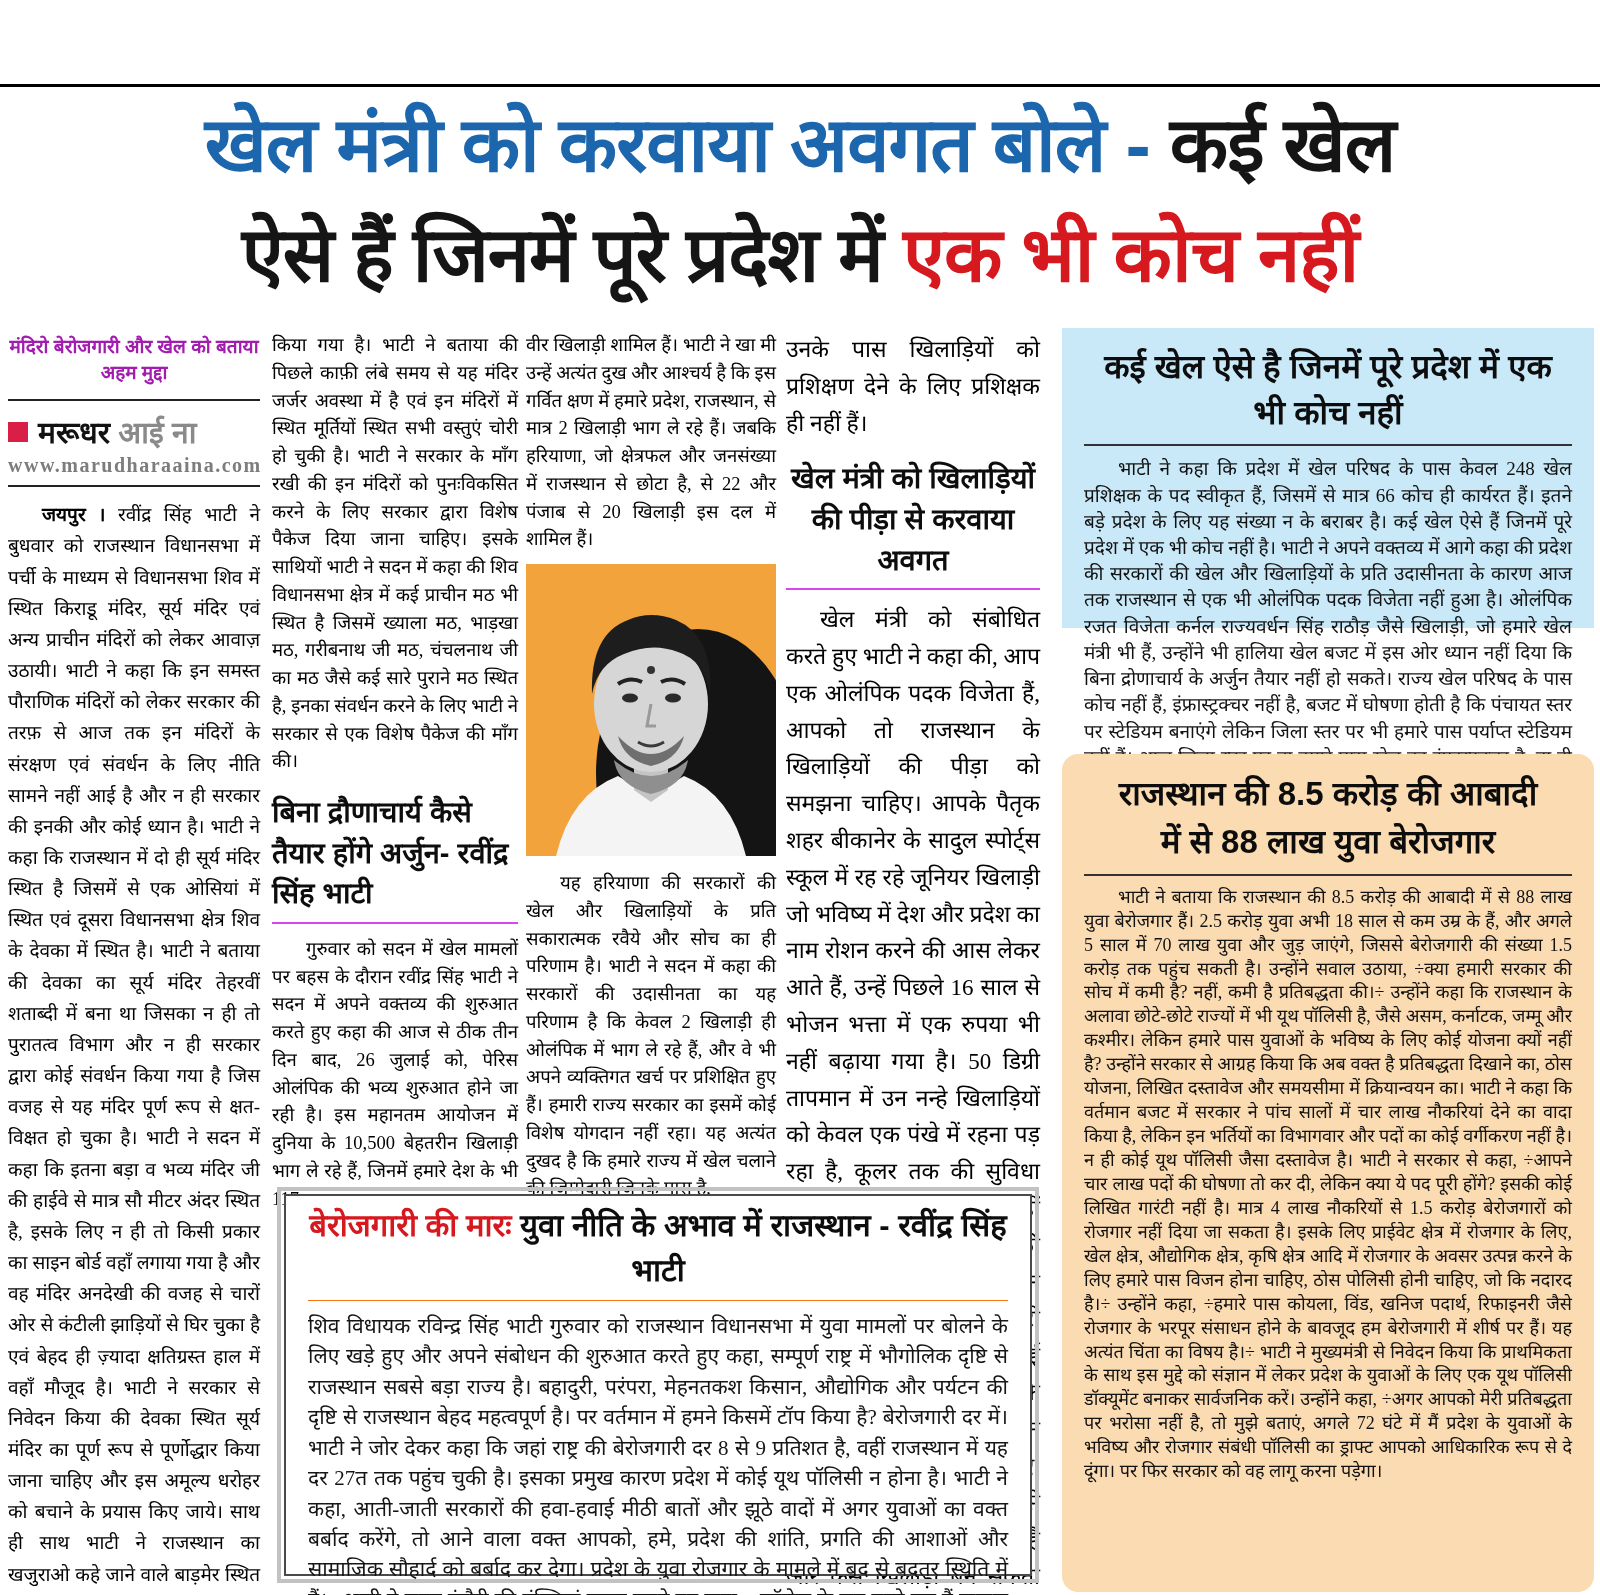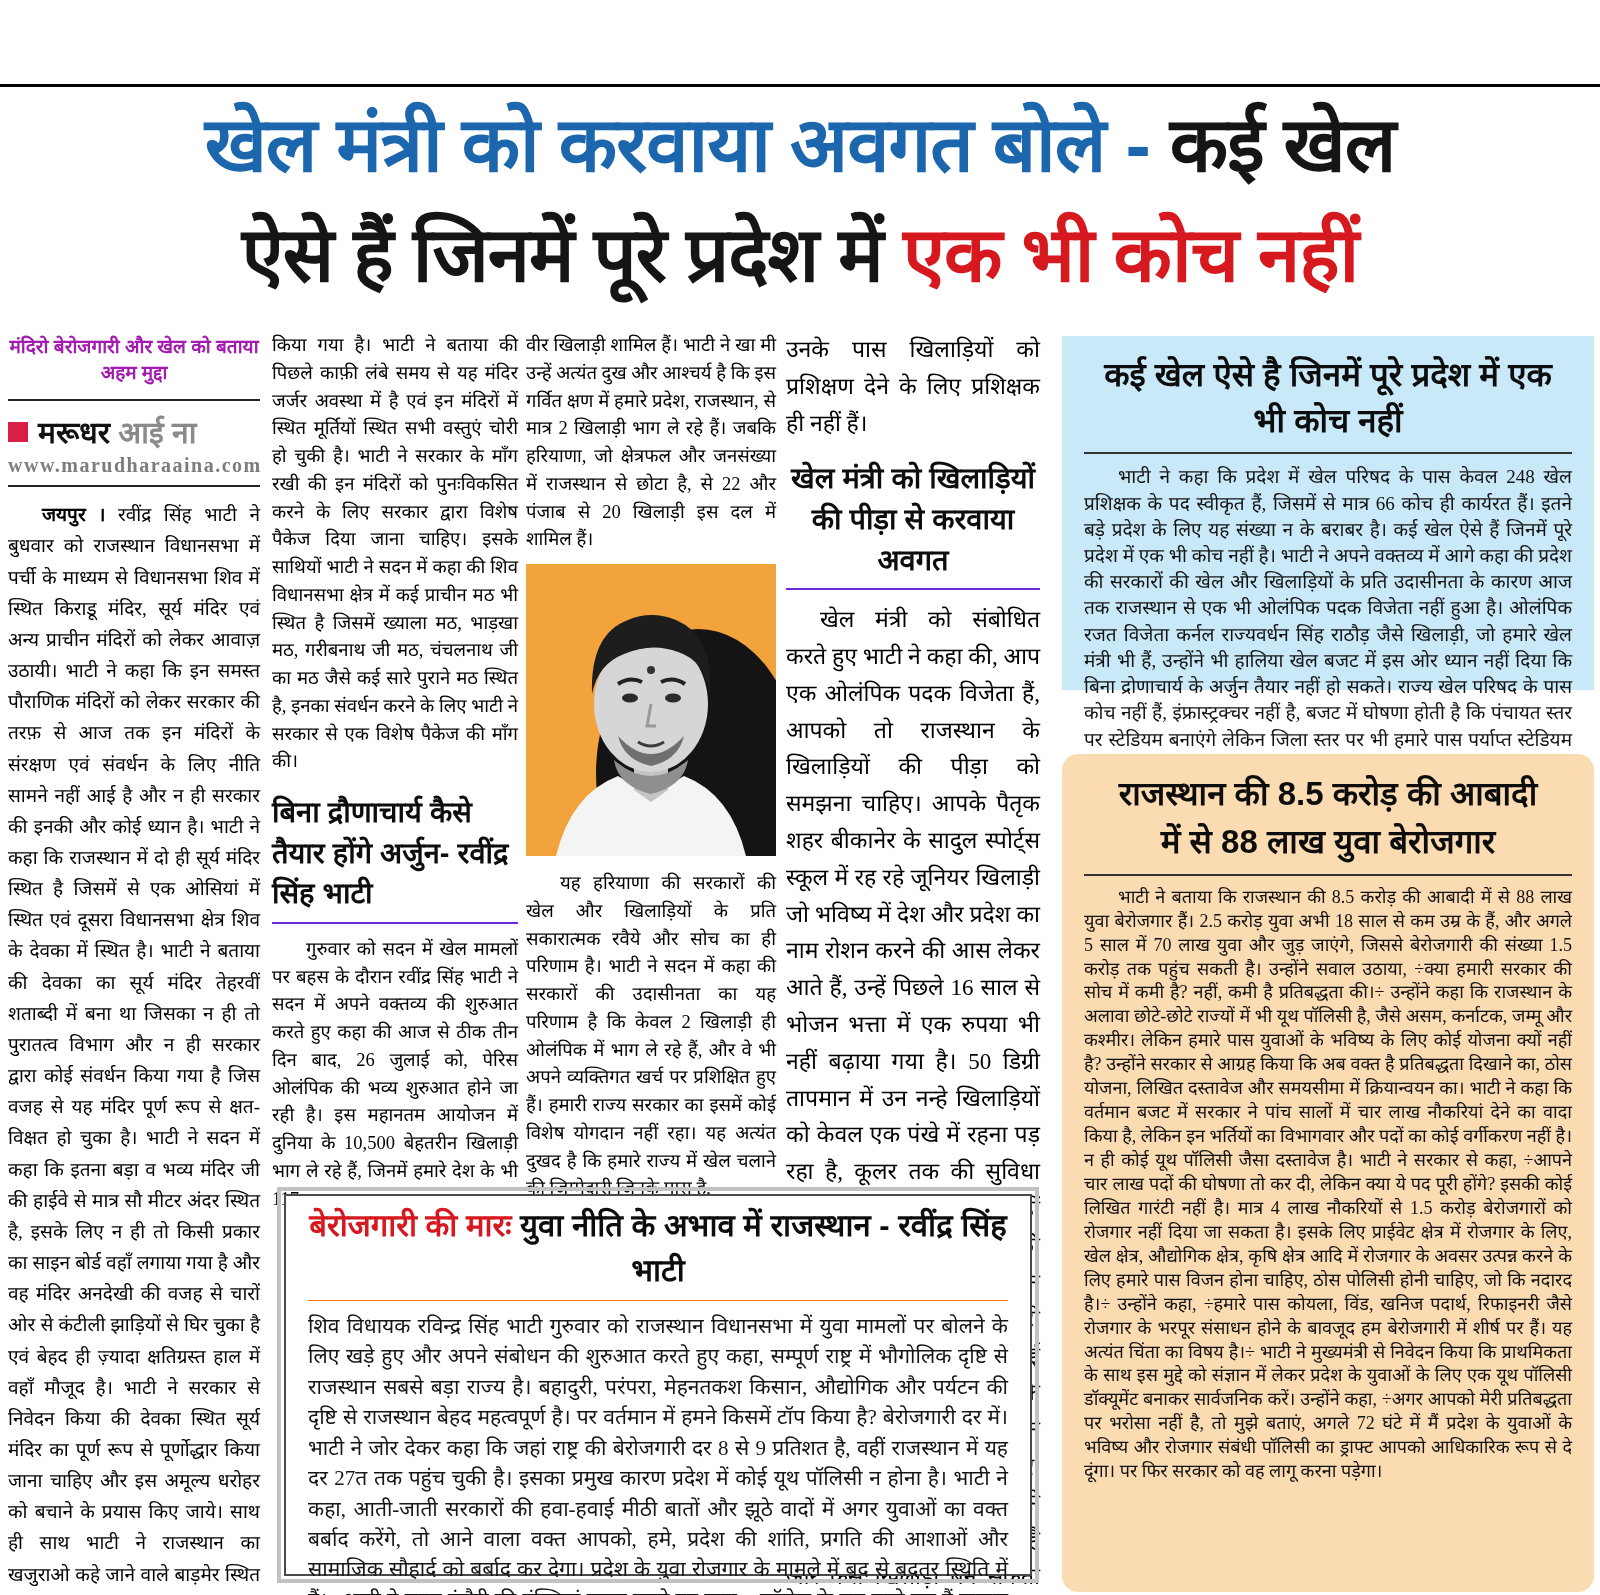--- a/index.html
+++ b/index.html
@@ -37,36 +37,36 @@
   .byline-name{font-family:"Liberation Sans",sans-serif;font-weight:bold;font-size:30px;color:#111;}
   .byline-light{color:#8a8a8a;}
   .website{font-family:"Liberation Serif",serif;font-weight:bold;font-size:20px;color:#7d7d7d;
            letter-spacing:1.5px;margin-bottom:6px;}
   .col1-body{margin-top:12px;}
 
   .col2{left:272px;width:246px;}
   .col2 .body-text,.col3 .body-text{font-size:18.5px;line-height:1.5;}
   .col-subhead{font-family:"Liberation Sans",sans-serif;font-weight:bold;font-size:29px;
                line-height:1.4;color:#0d0d0d;margin-top:16px;padding-bottom:8px;
-               border-bottom:2px solid #6d28d9;}
+               border-bottom:2px solid #d946ef;}
   .after-subhead{margin-top:12px;}
 
   .col3{left:526px;width:250px;}
   .photo{width:250px;height:292px;margin:10px 0 14px 0;overflow:hidden;}
   .photo svg{display:block;}
 
   .col4{left:786px;width:254px;}
   .col4 .body-text{font-size:23px;line-height:1.6;}
 
   
   .box{padding:16px 22px;box-sizing:border-box;}
   .box-heading{font-family:"Liberation Sans",sans-serif;font-weight:bold;text-align:center;
                color:#0d0d0d;line-height:1.4;padding-bottom:8px;border-bottom:2px solid #333;
                margin-bottom:10px;}
-  .blue-box{left:1062px;top:336px;width:532px;height:354px;background:#C9E9F8;}
+  .blue-box{left:1062px;top:328px;width:532px;height:300px;background:#C9E9F8;}
   .blue-box .box-heading{font-size:33px;}
   .blue-box .box-body{font-size:19px;line-height:1.38;text-align:justify;}
   .orange-box{left:1062px;top:754px;width:532px;height:838px;background:#FBDCB2;border-radius:16px;}
   .orange-box .box-heading{font-size:33px;line-height:1.45;}
   .orange-box .box-body{font-size:18px;line-height:1.33;text-align:justify;}
 
   
   .bottom-box{left:284px;top:1194px;width:748px;height:382px;background:#fff;
               border:2px solid #4a4a4a;outline:4px solid #c2c2c2;outline-offset:3px;
               padding:8px 22px;box-sizing:border-box;}

